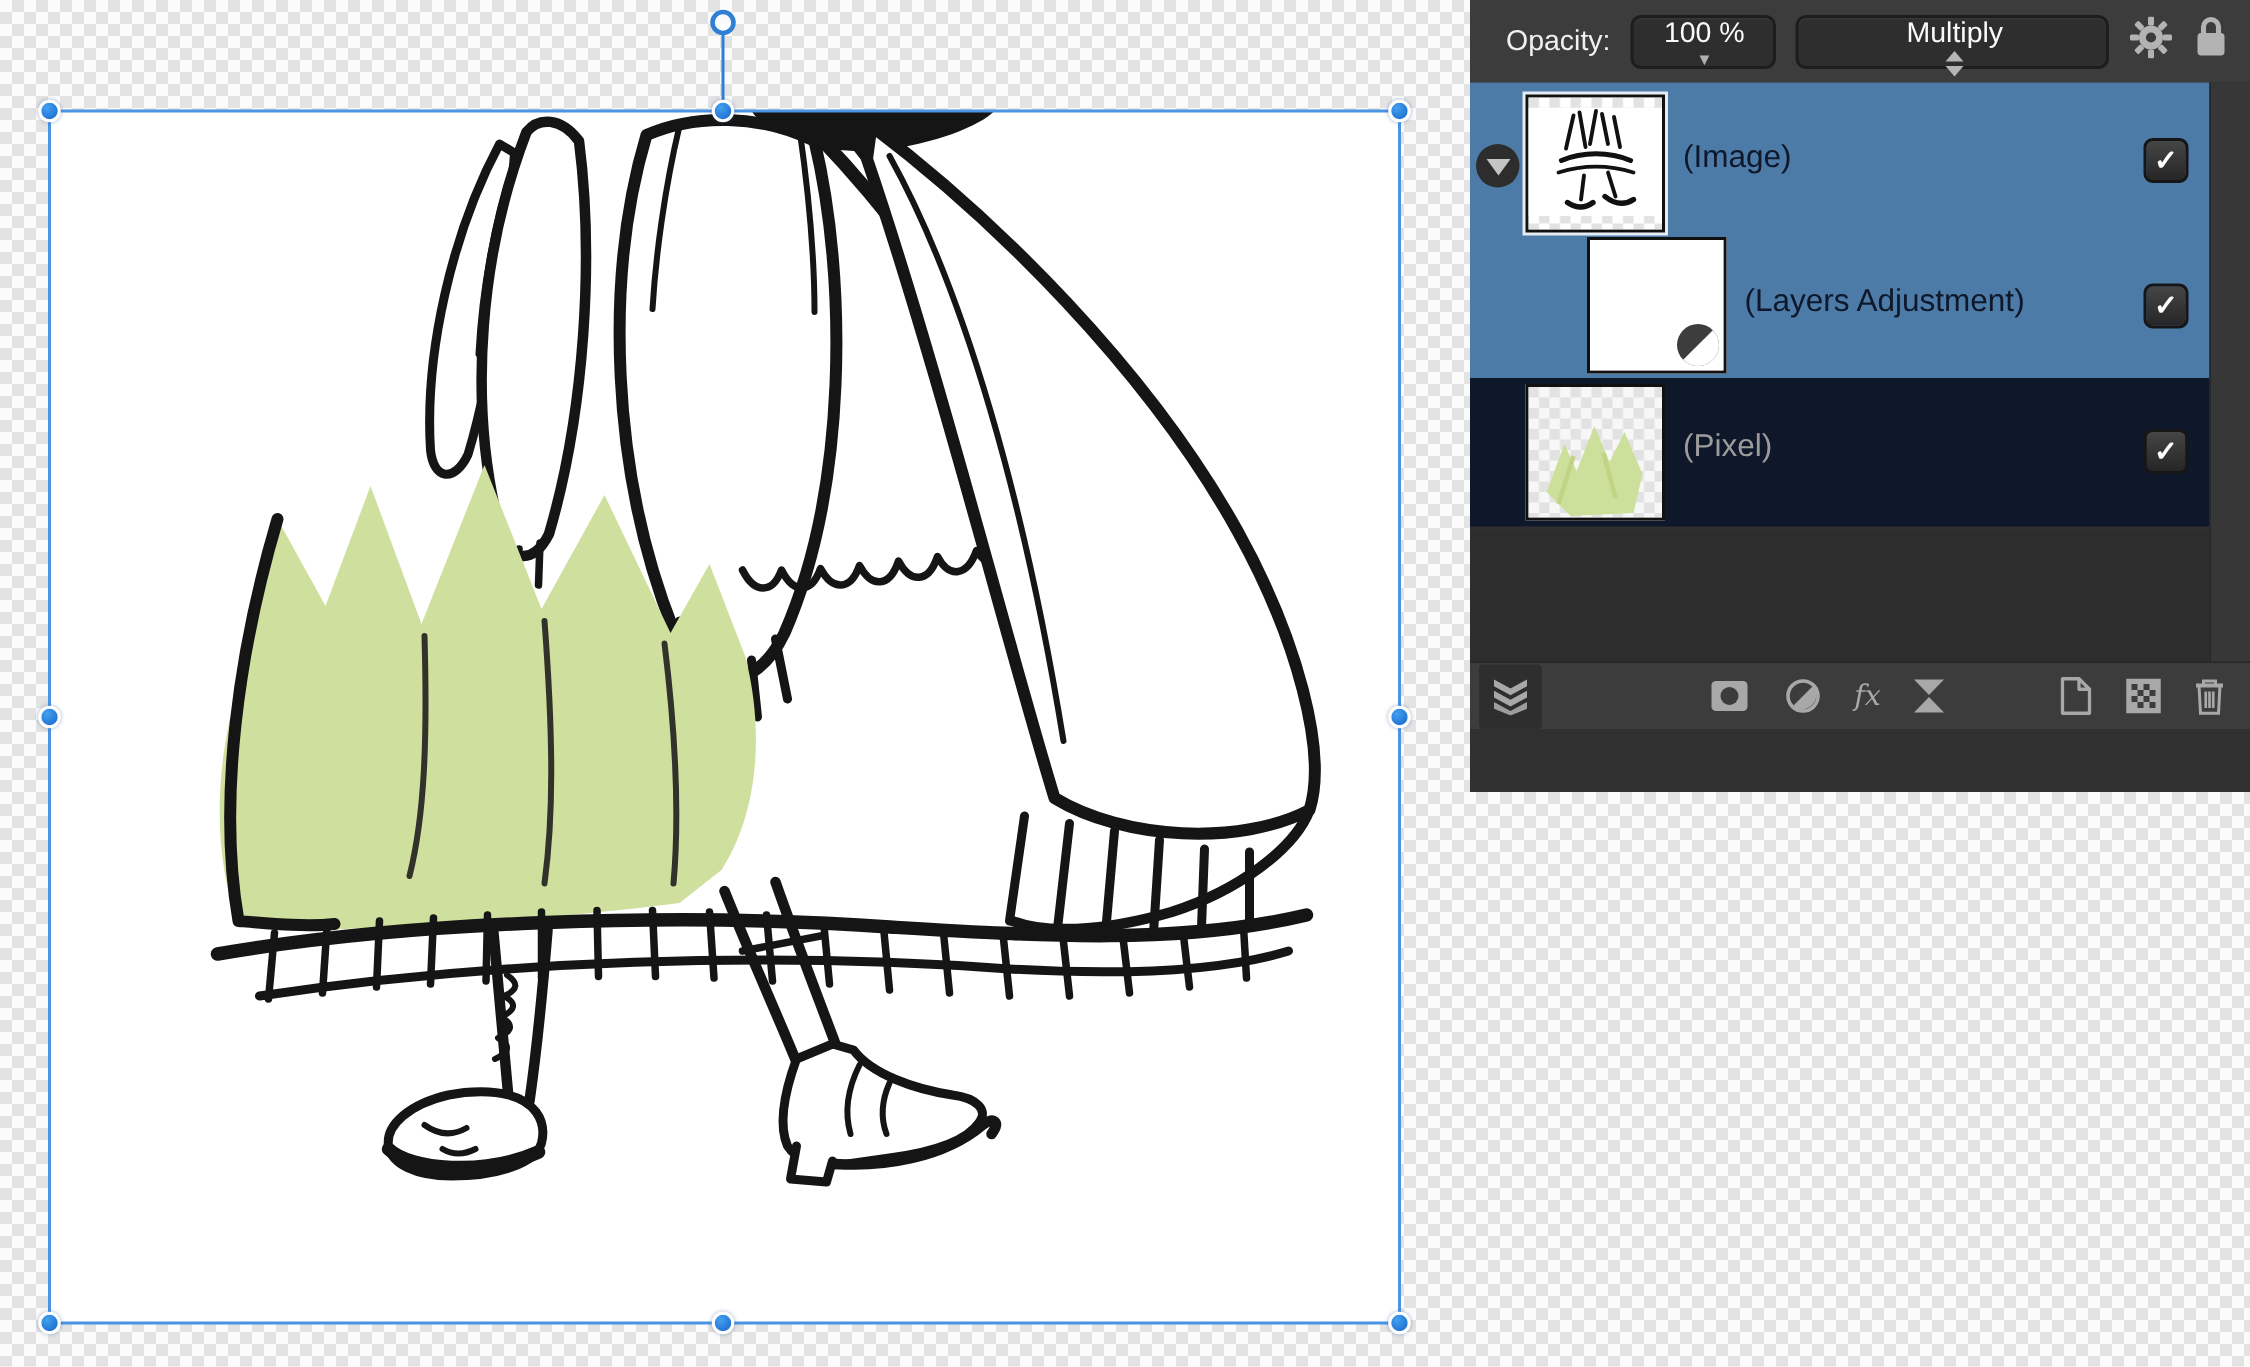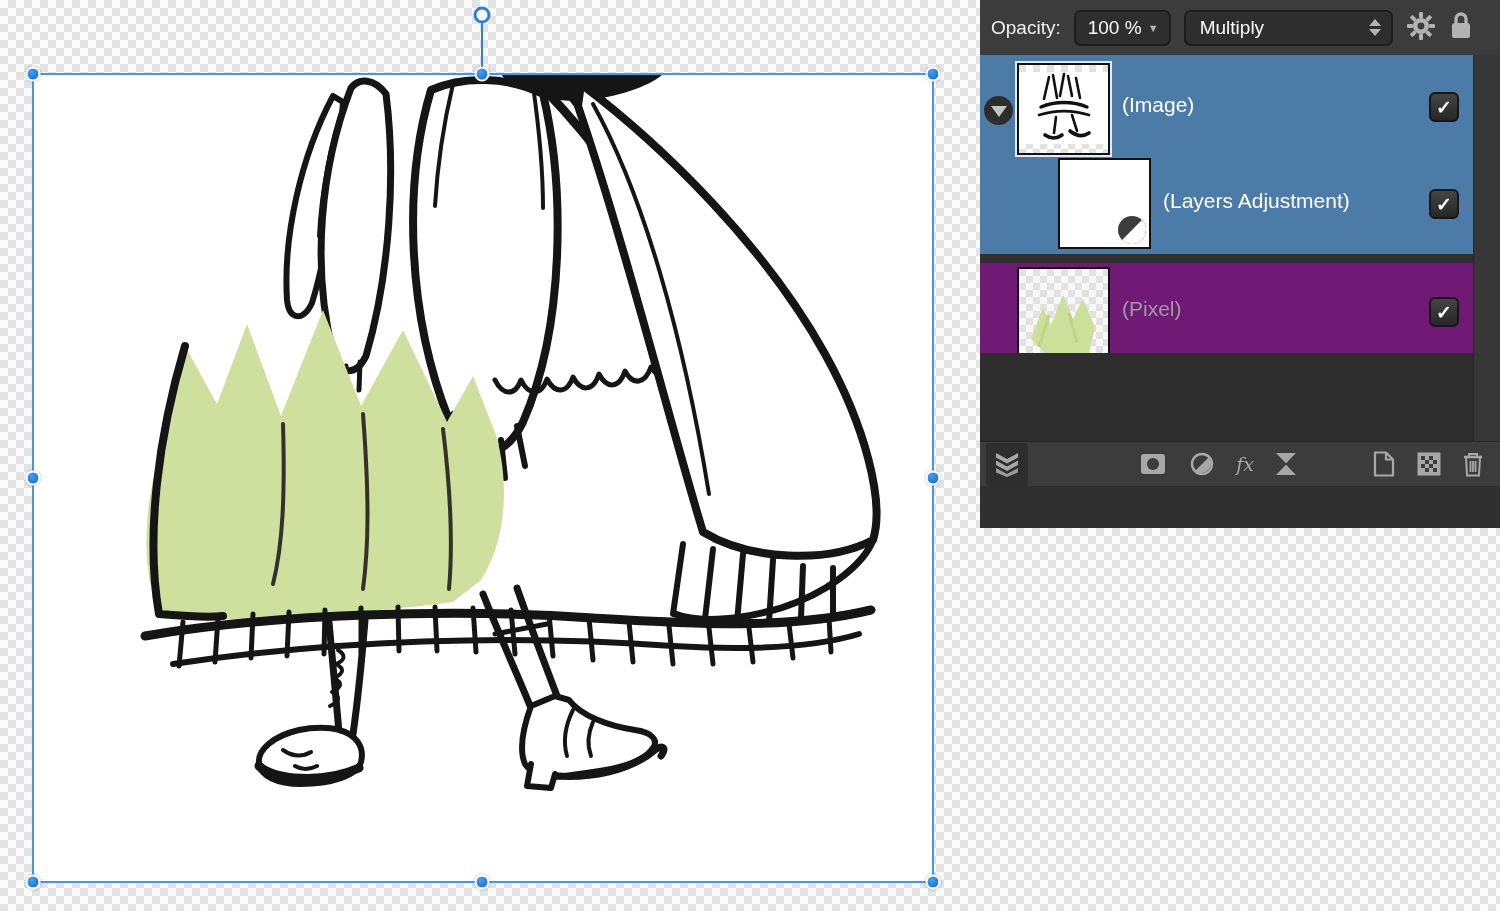--- a/index.html
+++ b/index.html
@@ -67,27 +67,28 @@
   .tab {
     position:absolute; left:68px; top:0; width:88px; height:42px;
     background:#3c3c3c; border-radius:8px 8px 0 0;
     display:flex; align-items:center; justify-content:center;
     font-size:21px; color:#fafafa;
   }
   .menu-icon { position:absolute; right:22px; top:10px; width:34px; height:24px; }
 
   .panel-toolbar {
     position:relative; height:55px; background:#3c3c3c;
-    display:flex; align-items:center; padding-left:11px;
+    display:flex; align-items:center; padding-left:24px;
   }
   .opacity-label { font-size:19px; color:#f0f0f0; }
   .combo {
     height:36px; background:#2e2e2e; border:2px solid #1d1d1d; border-radius:7px;
     display:flex; align-items:center; font-size:19px; color:#fafafa;
     box-shadow:inset 0 1px 0 rgba(255,255,255,.05);
+    flex-direction:column;
   }
   .combo.opacity { width:97px; margin-left:13px; padding:0 10px 0 12px; justify-content:space-between; }
   .combo.blend   { width:209px; margin-left:13px; padding:0 10px 0 14px; justify-content:space-between; }
   .caret-down { color:#b0b0b0; font-size:11px; }
   .stepper { display:flex; flex-direction:column; gap:3px; align-items:center; }
   .stepper i { width:0; height:0; border-left:6px solid transparent; border-right:6px solid transparent; }
   .stepper .up   { border-bottom:7px solid #b5b5b5; }
   .stepper .down { border-top:7px solid #b5b5b5; }
   .tb-icon { margin-left:14px; }
 
@@ -109,25 +110,25 @@
     border-top:11px solid #c4c4c4;
   }
   .thumb {
     position:absolute; background:#fff; border:2px solid #111;
     box-shadow:0 0 0 2px rgba(255,255,255,.85);
   }
   .thumb svg { display:block; }
   .thumb.image  { left:37px;  top:8px;   width:93px; height:92px; }
   .thumb.levels { left:78px;  top:103px; width:93px; height:91px; box-shadow:none; }
   .thumb.pixel  { left:37px;  top:4px;   width:93px; height:91px; box-shadow:none; }
-  .layer-label { position:absolute; font-size:21px; color:#ffffff; }
+  .layer-label { position:absolute; font-size:21px; color:#0f172a; }
   .label-image  { left:142px; top:38px; }
   .label-levels { left:183px; top:134px; }
   .row-pixel {
-    position:absolute; left:0; top:208px; width:493px; height:99px; background:#701a75;padding-left:26px;
+    position:absolute; left:0; top:197px; width:493px; height:99px; background:#0f172a;padding-left:26px;
   }
   .label-pixel { left:142px; top:34px; color:#9c9c9c; }
   .checkbox {
     position:absolute; left:449px; width:30px; height:30px; border-radius:6px;
     background:linear-gradient(#454545,#262626);
     border:2px solid #161616;
     display:flex; align-items:center; justify-content:center;
     color:#fff; font-size:19px; font-weight:bold;
   }
   .cb-image { top:37px; } .cb-levels { top:134px; }

